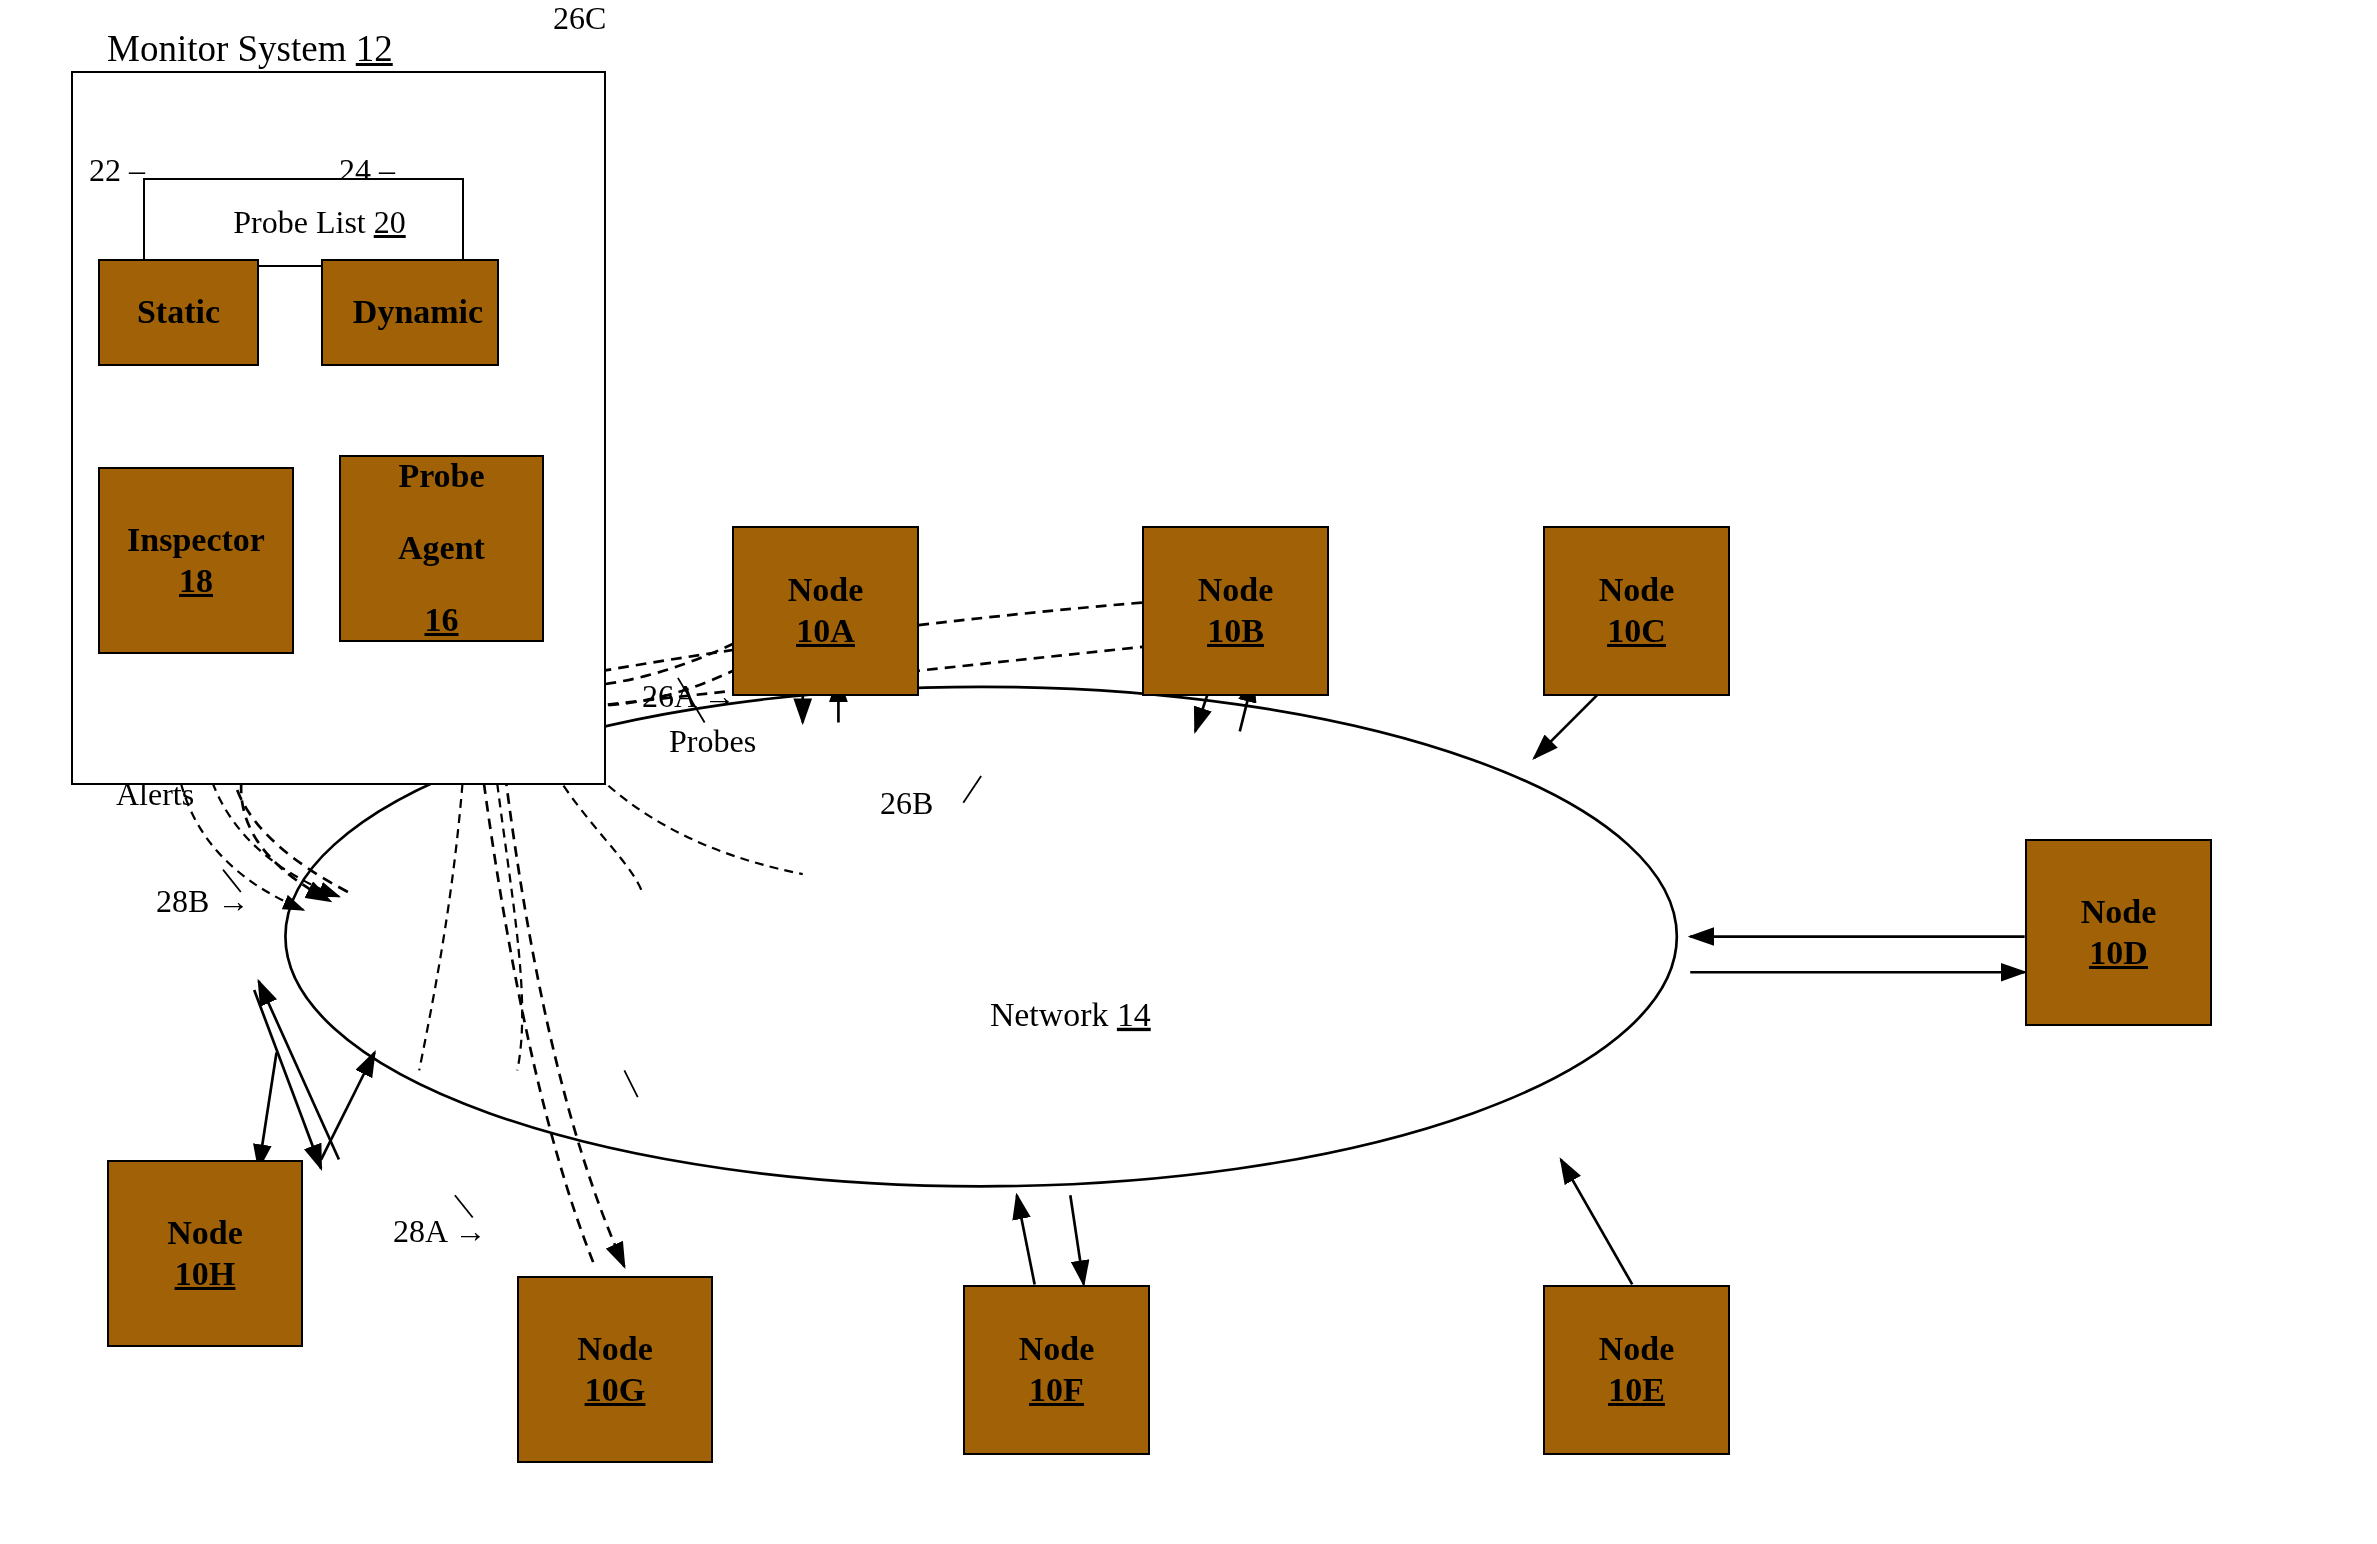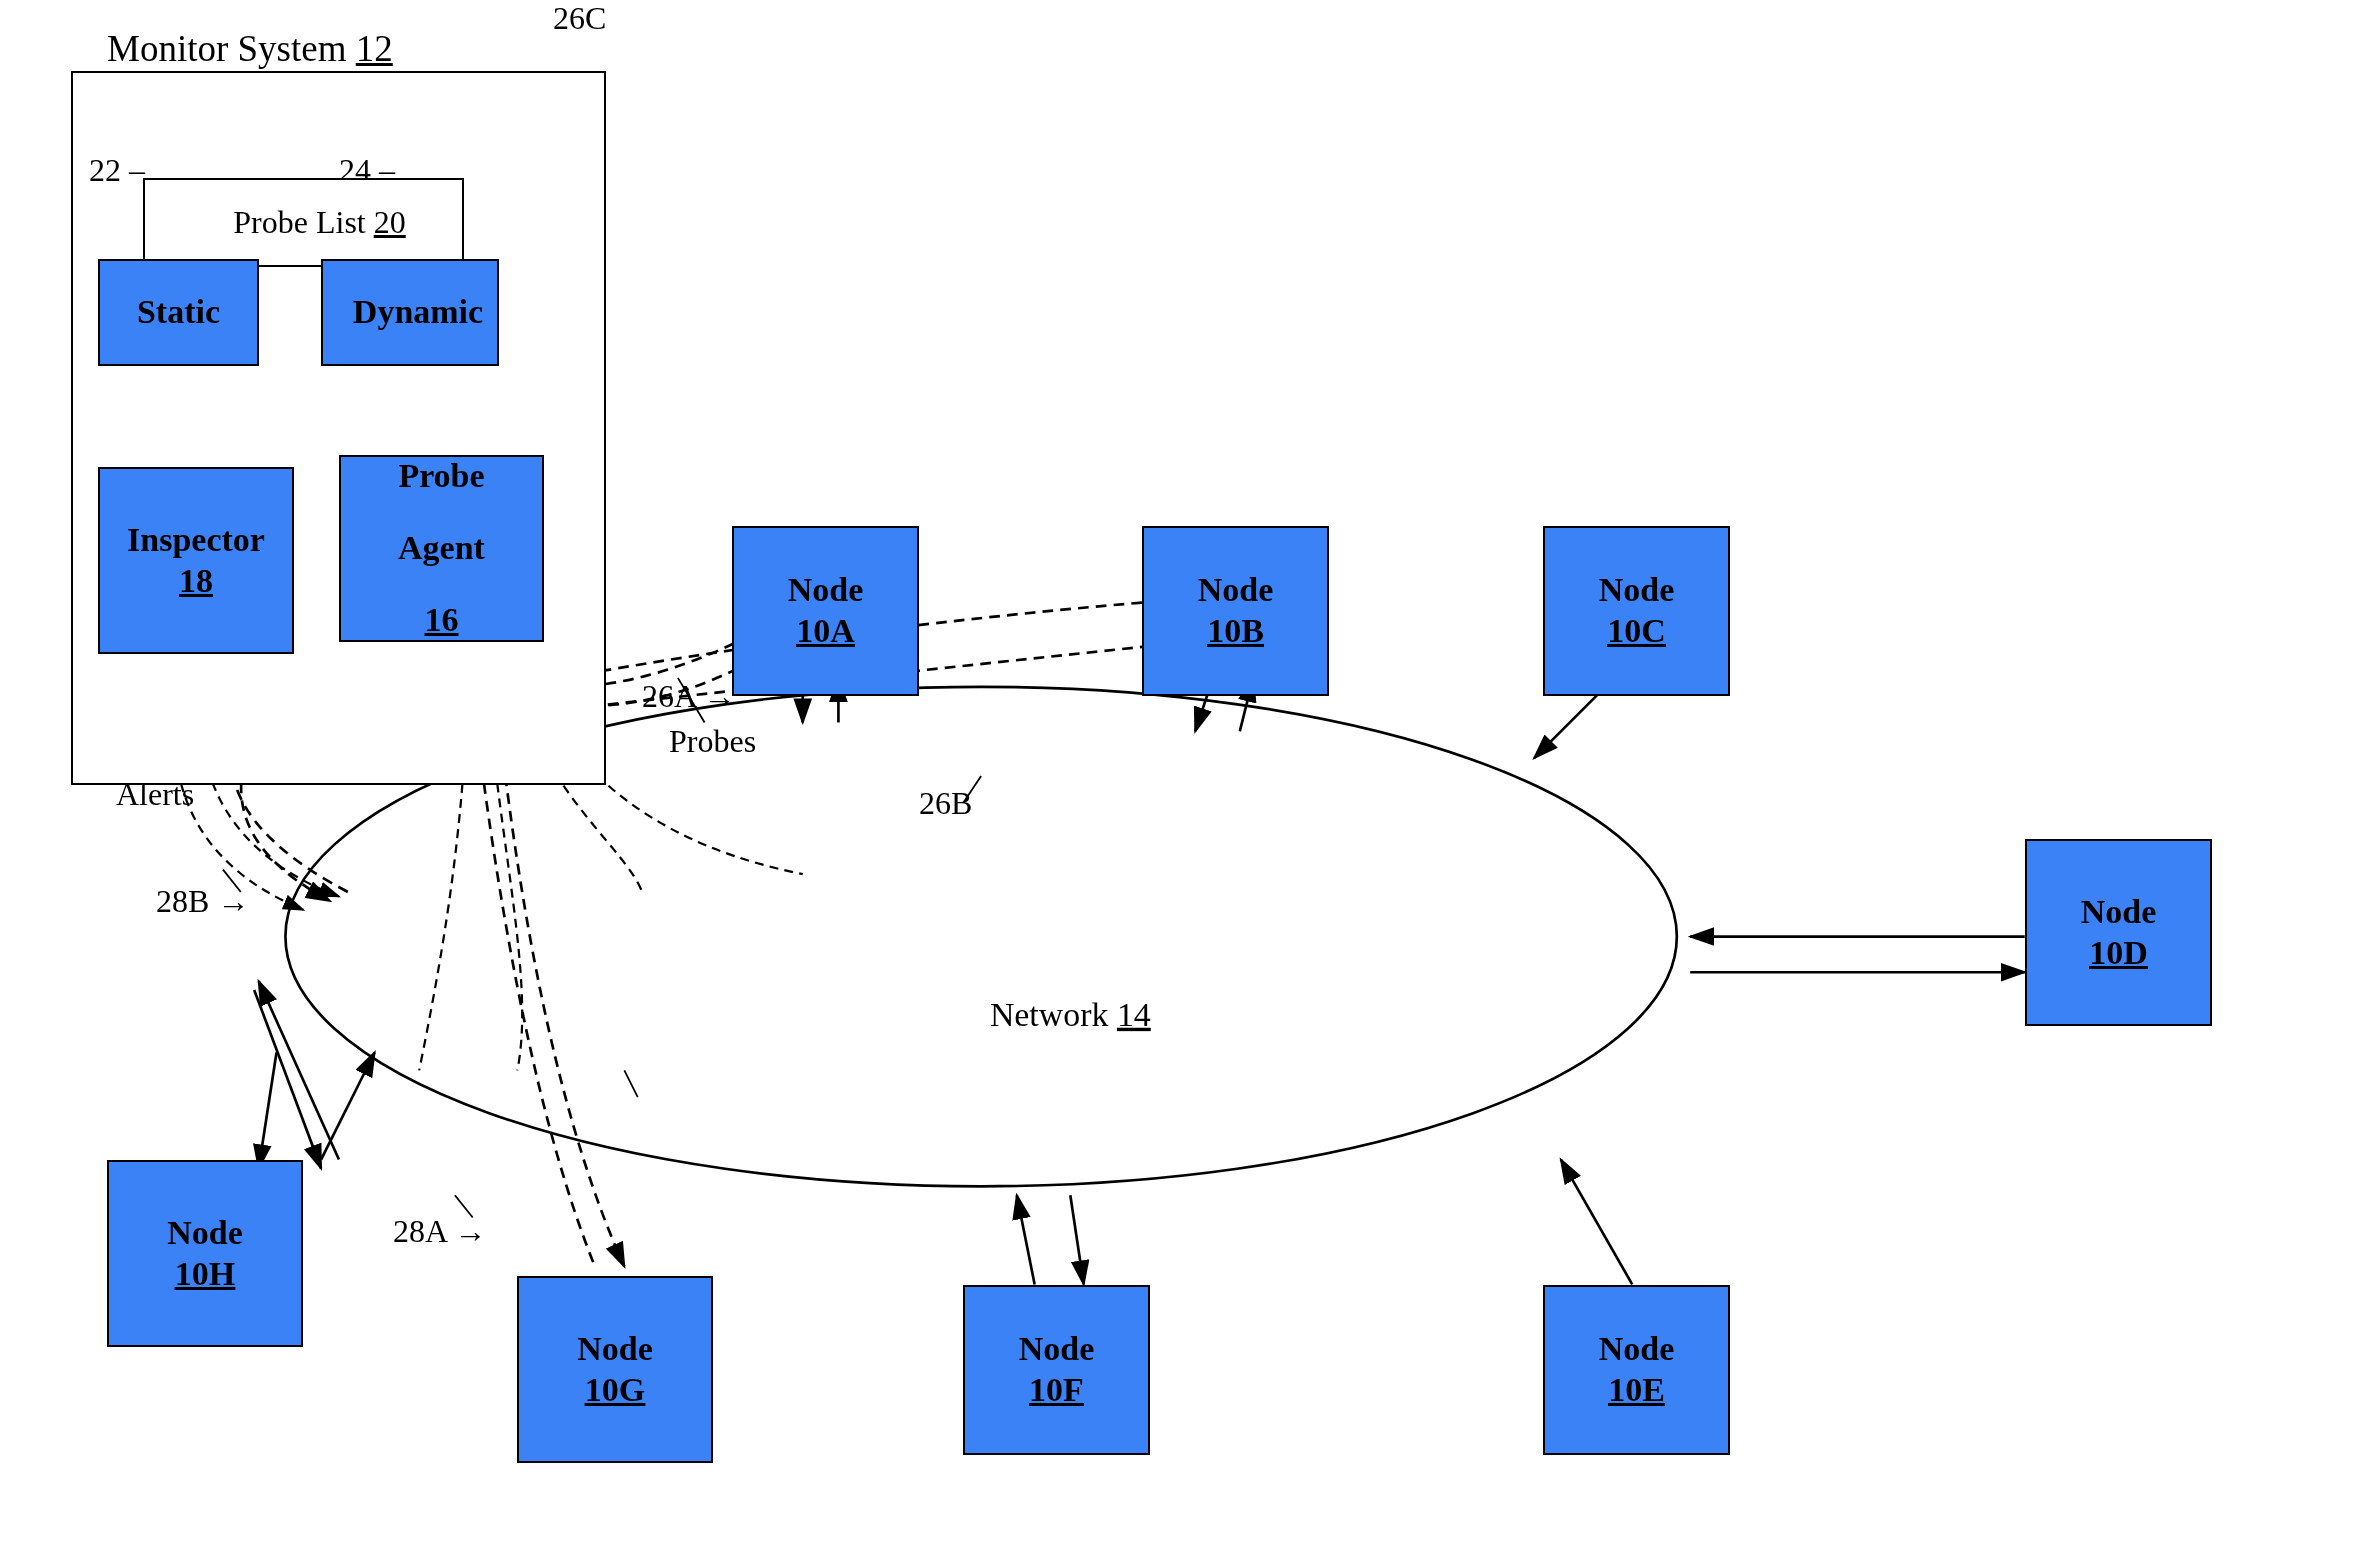--- a/index.html
+++ b/index.html
@@ -18,21 +18,21 @@
     }
     svg.main-svg {
       position: absolute;
       top: 0; left: 0;
       width: 2377px;
       height: 1544px;
     }
     .box {
       position: absolute;
       border: 2.7px solid #000;
-      background: #3b82f6;
+      background: #a16207;
       display: flex;
       flex-direction: column;
       align-items: center;
       justify-content: center;
       text-align: right;
     }
     .box .label-main {
       font-size: 34px;
       font-weight: bold;
       line-height: 1.2;
@@ -239,20 +239,20 @@
     <span class="label-num"><u>10H</u></span>
   </div>
 
   <div class="annotation" style="left:116px; top:776px;">Alerts</div>
 
   <div class="annotation" style="left:116px; top:883px;margin-left:40px;">28B →</div>
 
   <div class="annotation" style="left:642px; top:678px;">26A →</div>
   <div class="annotation" style="left:669px; top:723px;">Probes</div>
 
-  <div class="annotation" style="left:919px; top:785px;">26B</div>
+  <div class="annotation" style="left:880px; top:785px;">26B</div>
 
   <div class="annotation" style="left:553px; y1200">26C</div>
 
   <div class="annotation" style="left:393px; top:1213px;">28A →</div>
 
 </div>
 
 
 </body></html>

